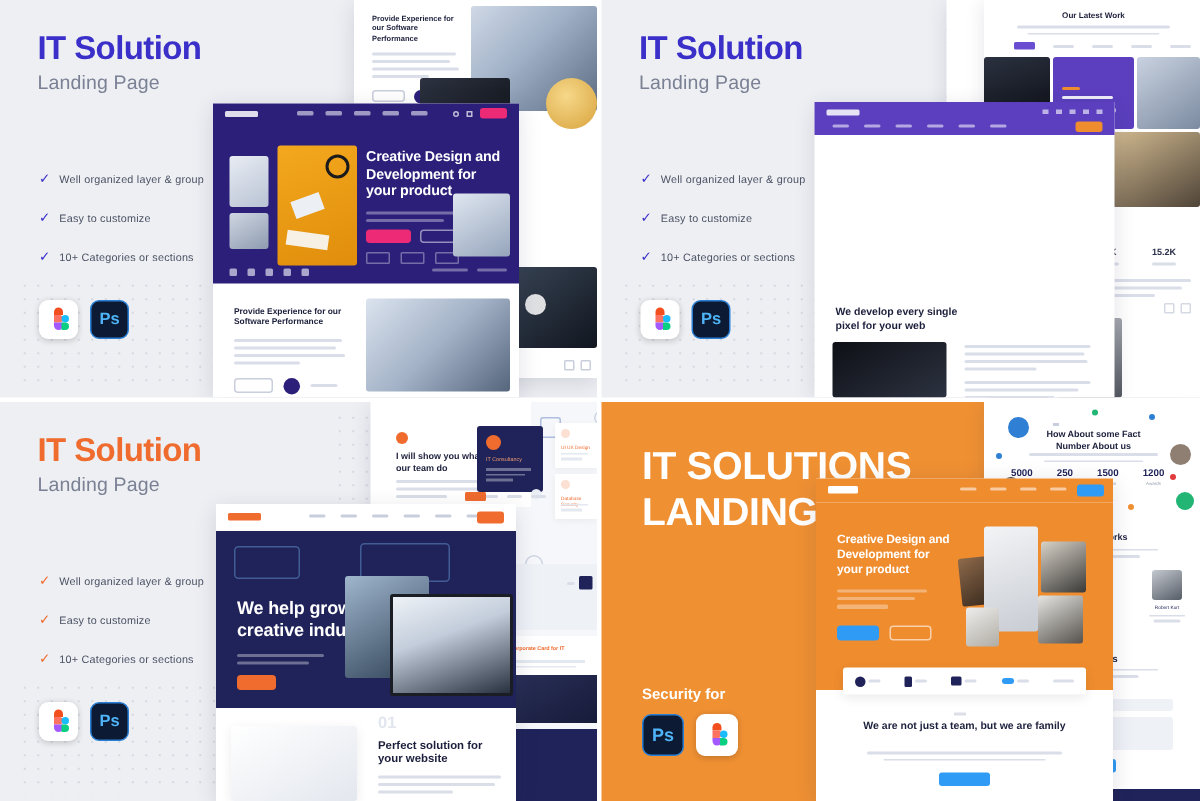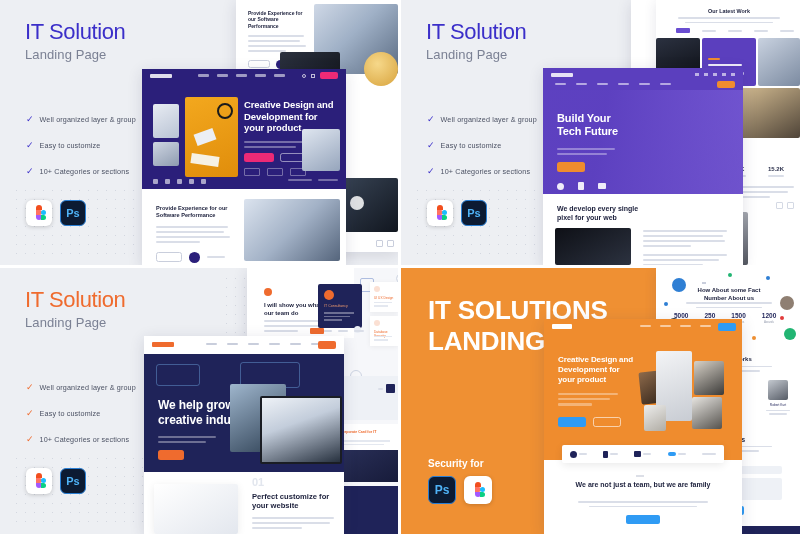--- a/index.html
+++ b/index.html
@@ -18,21 +18,21 @@
   .dots {
     position: absolute;
     background-image: radial-gradient(#d3d7e0 0.8px, transparent 0.9px);
     background-size: 9px 9px;
     pointer-events: none;
   }
 
   
   .info { position: absolute; left: 25px; top: 20px; width: 160px; }
   .title {
-    font-size: 22px; font-weight: normal; letter-spacing: -0.4px;
+    font-size: 22px; font-weight: bold; letter-spacing: -0.4px;
     color: #3b2fc9; line-height: 1.1;
   }
   .title.orange { color: #ef6b2e; }
   .subtitle { font-size: 13px; color: #7b8194; margin-top: 3px; letter-spacing: 0.1px; }
 
   .features { position: absolute; left: 26px; top: 115px; }
   .feat { display: flex; align-items: center; gap: 6px; margin-bottom: 17px; }
   .feat .tick { color: #3b2fc9; font-size: 9px; line-height: 1; }
   .feat.or .tick { color: #ef6b2e; }
   .feat .ftxt { font-size: 7.2px; color: #4b5163; letter-spacing: 0.15px; }
@@ -340,34 +340,20 @@
           <div class="navlink"></div>
           <div class="navlink"></div>
           <div class="navlink"></div>
           <div class="navlink"></div>
           <div class="navlink"></div>
           <div class="navlink"></div>
         </div>
         <div style="position:absolute;right:8px;top:13px;width:18px;height:7px;border-radius:2px;background:#ef8c2e;"></div>
       </div>
 
-      <div class="hero" style="left:0; top:22px; width:200px; height:104px; background:linear-gradient(135deg,#7657dd,#5b3fbe);">
-        <div class="shade" style="background:linear-gradient(100deg,rgba(91,63,190,.92) 30%,rgba(126,98,216,.55) 100%);"></div>
-        <div class="hl" style="position:absolute; left:14px; top:22px; width:80px; font-size:11px;">Build Your Tech Future</div>
-        <div style="position:absolute; left:14px; top:58px; width:60px;">
-          <div class="para" style="width:58px;"></div>
-            <div class="para" style="width:50px;"></div>
-        </div>
-        <div class="btn" style="position:absolute; left:14px; top:72px; width:28px; height:10px; background:#ef8c2e;"></div>
-        <div style="position:absolute; left:14px; top:92px; display:flex; gap:14px; align-items:center;">
-          <div style="width:7px;height:7px;border-radius:50%;background:rgba(255,255,255,.9);"></div>
-          <div style="width:6px;height:8px;border-radius:1px;background:rgba(255,255,255,.9);"></div>
-          <div style="width:8px;height:6px;border-radius:1px;background:rgba(255,255,255,.9);"></div>
-        </div>
-      </div>
 
       <div style="position:absolute; left:14px; top:137px; width:90px;">
         <div class="sectit" style="font-size:7px;">We develop every single pixel for your web</div>
       </div>
       <div class="ph" style="left:12px; top:160px; width:76px; height:37px; background:linear-gradient(150deg,#0e1016,#2c3240);"></div>
       <div style="position:absolute; left:100px; top:162px; width:86px;">
         <div class="line" style="width:84px;"></div>
           <div class="line" style="width:80px;"></div>
         <div class="line" style="width:82px;"></div>
           <div class="line" style="width:48px;"></div>
@@ -503,21 +489,21 @@
             <div class="para" style="width:48px;"></div>
         </div>
         <div class="btn" style="position:absolute; left:14px; top:96px; width:26px; height:10px; background:#ef6b2e;"></div>
         <div class="ph" style="left:86px; top:30px; width:56px; height:68px; background:linear-gradient(150deg,#9fb6cd,#2e4054);"></div>
         <div class="ph" style="left:116px; top:42px; width:82px; height:68px; background:linear-gradient(160deg,#eef2f7 0%,#c3cddb 40%,#27313f 100%); border:2px solid #1a1d24;"></div>
       </div>
 
       <div class="ph" style="left:10px; top:148px; width:84px; height:50px; background:linear-gradient(150deg,#ffffff,#e3e7ee); box-shadow:0 2px 8px rgba(0,0,0,.08);"></div>
       <div style="position:absolute; left:108px; top:140px; width:86px;">
         <div style="font-size:11px;font-weight:bold;color:#e2e6ee;">01</div>
-        <div class="sectit" style="font-size:7.6px;margin-top:4px;">Perfect customize for your website</div>
+        <div class="sectit" style="font-size:7.6px;margin-top:4px;">Perfect solution for your website</div>
         <div style="margin-top:6px;">
           <div class="line" style="width:82px;"></div>
             <div class="line" style="width:78px;"></div>
             <div class="line" style="width:50px;"></div>
         </div>
       </div>
     </div>
   </div>
 
   <div class="panel p4">

